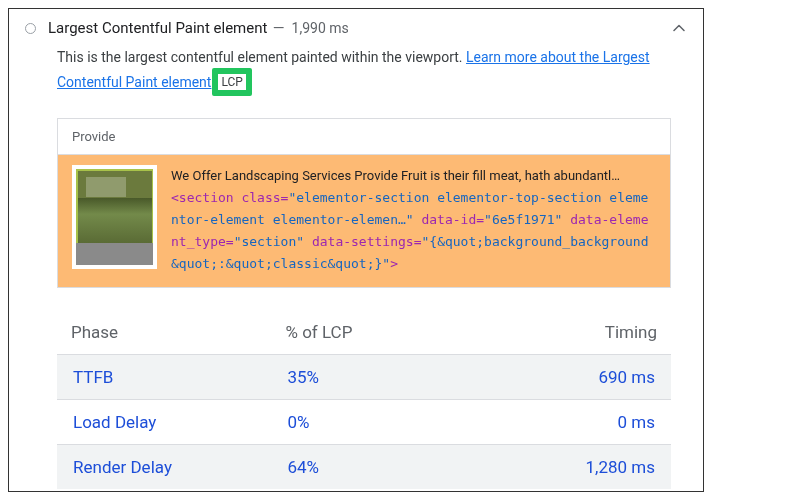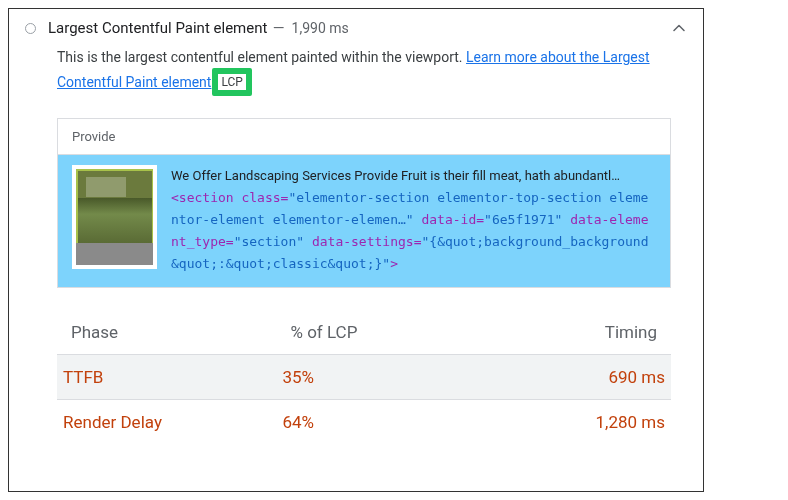--- a/index.html
+++ b/index.html
@@ -78,21 +78,21 @@
       border: 1px solid #dadce0;
       margin-top: 18px;
     }
     .element-label {
       padding: 10px 14px;
       font-size: 13px;
       color: #5f6368;
       border-bottom: 1px solid #dadce0;
     }
     .element-body {
-      background: #7dd3fc;
+      background: #fdba74;
       padding: 10px 14px 12px 14px;
       display: flex;
       gap: 14px;
     }
     .thumb {
       width: 85px;
       height: 104px;
       background: #fff;
       flex-shrink: 0;
       padding: 4px;
@@ -150,23 +150,23 @@
     th {
       text-align: left;
       font-weight: 400;
       color: #5f6368;
       padding: 12px 14px;
       border-bottom: 1px solid #dadce0;
     }
     th:last-child, td:last-child { text-align: right; }
     th:nth-child(2), td:nth-child(2){ width:38%; }
     td {
-      padding: 12px 6px;
+      padding: 12px 16px;
       border-bottom: 1px solid #dadce0;
-      color: #c2410c;
+      color: #1d4ed8;
     }
     tbody tr:nth-child(odd) td { background: #f1f3f4; }
     tbody tr:last-child td { border-bottom: none; }
   </style>
 </head>
 <body>
 
 <div class="card">
   <div class="header">
     <div class="bullet"></div>
@@ -210,20 +210,25 @@
           <th>Timing</th>
         </tr>
       </thead>
       <tbody>
         <tr>
           <td>TTFB</td>
           <td>35%</td>
           <td>690 ms</td>
         </tr>
         <tr>
+          <td>Load Delay</td>
+          <td>0%</td>
+          <td>0 ms</td>
+        </tr>
+        <tr>
           <td>Render Delay</td>
           <td>64%</td>
           <td>1,280 ms</td>
         </tr>
       </tbody>
     </table>
   </div>
 </div>
 
 </body></html>

